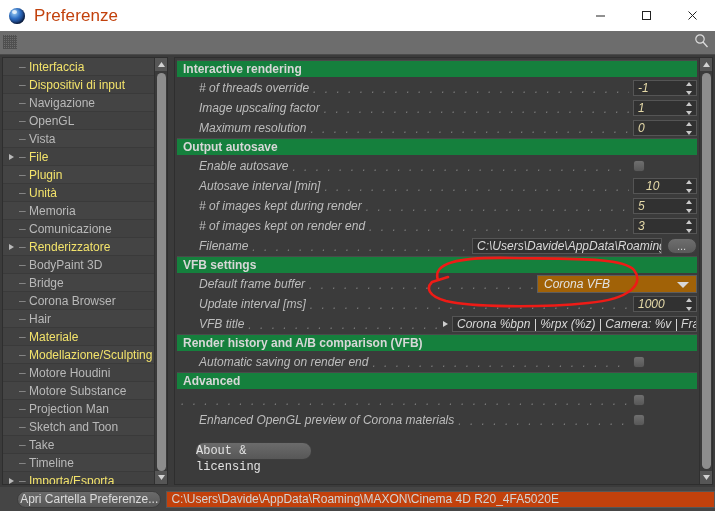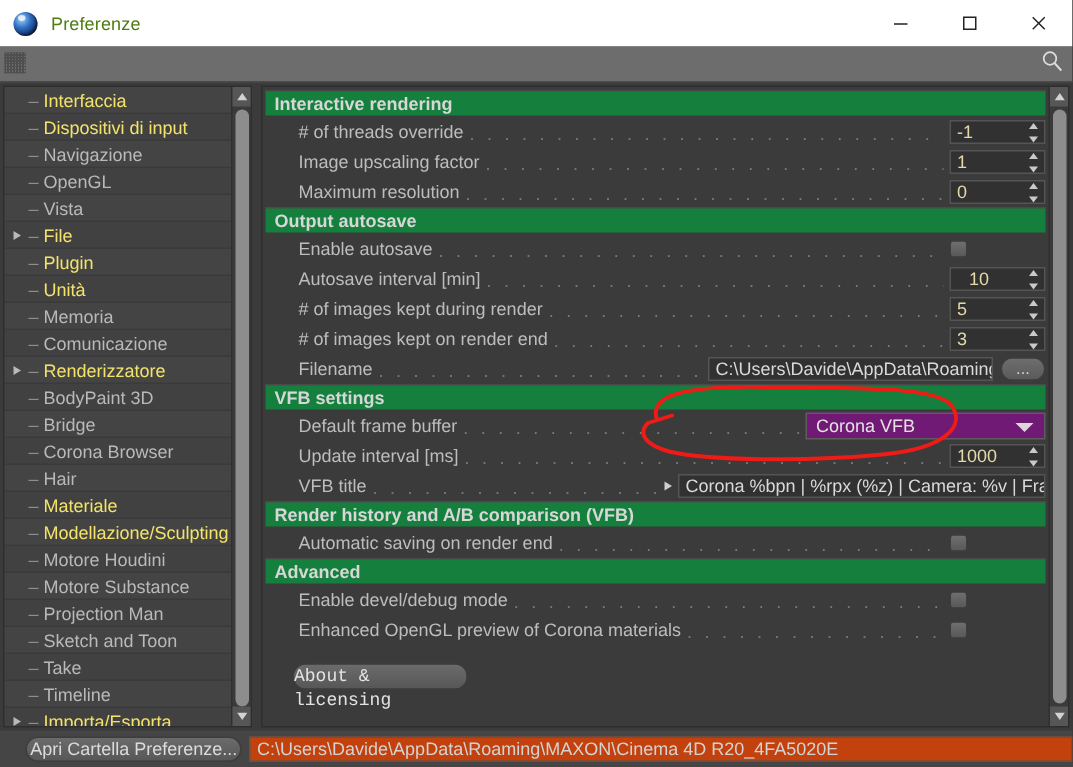--- a/index.html
+++ b/index.html
@@ -25,21 +25,21 @@
     width:16px; height:16px; margin-left:9px; margin-right:9px;
     border-radius:50%;
     background: radial-gradient(circle at 34% 30%, #9fd0f5 0%, #2f6fc4 38%, #14326b 72%, #0a1c3e 100%);
     box-shadow: inset -1px -1px 2px rgba(0,0,0,.5);
     position:relative;
   }
   .tb-icon:after{
     content:""; position:absolute; left:3px; top:2px; width:5px; height:4px;
     border-radius:50%; background:rgba(255,255,255,.75);
   }
-  .tb-title { font-size:12px; color:#4d7c0f; letter-spacing:.1px; }
+  .tb-title { font-size:17px; color:#c2410c; letter-spacing:.1px; }
   .tb-btns { margin-left:auto; display:flex; height:31px; }
   .tb-btn {
     width:46px; height:31px; display:flex; align-items:center; justify-content:center;
     color:#222;
   }
   .tb-btn svg { display:block; }
 
   
   .toolbar {
     position:absolute; left:0; top:31px; width:715px; height:24px;
@@ -118,21 +118,21 @@
   .section-head {
     height:17px; line-height:17px;
     background:#15803d;
     color:#d7d7d7; font-size:12px; font-weight:bold;
     padding-left:6px; margin-bottom:1px;
     border-top:1px solid #4a4a4a;
   }
 
   .row {
     position:relative; height:20px; display:flex; align-items:center;
-    font-size:12px; color:#bdbdbd;
+    font-size:12px; color:#bdbdbd;font-style:italic;
   }
   .row .lbl {
     padding-left:22px; white-space:nowrap; color:#bdbdbd;
   }
   .row .dots {
     flex:1 1 auto; margin:0 4px; overflow:hidden; height:14px;
     color:#7b7b7b; font-size:12px; letter-spacing:2.5px;
     white-space:nowrap; line-height:16px;
   }
   .row .ctl { flex:0 0 auto; display:flex; align-items:center; }
@@ -170,21 +170,21 @@
 
   .btn-dots {
     width:30px; height:16px; margin-left:5px;
     background:linear-gradient(#6e6e6e,#5a5a5a);
     border:1px solid #3d3d3d; border-radius:8px;
     color:#d5d5d5; font-size:11px; line-height:14px; text-align:center;
   }
 
   .dropdown {
     position:relative; width:160px; height:18px;
-    background:#701a75; border:1px solid #5d5d5d;
+    background:#a16207; border:1px solid #5d5d5d;
     color:#e2e2e2; font-size:12px; line-height:16px;
     padding-left:6px;
   }
   .dropdown .arw {
     position:absolute; right:7px; top:6px; width:0;height:0;
     border-left:6px solid transparent;border-right:6px solid transparent;
     border-top:6px solid #d8d8d8;
   }
 
   .subarrow {
@@ -405,21 +405,20 @@
           <div class="section-head">Render history and A/B comparison (VFB)</div>
           <div class="row">
             <span class="lbl">Automatic saving on render end</span>
             <span class="dots">. . . . . . . . . . . . . . . . . . . . . . . . . . . . . . . . . . . . . . . . . . . . . . . . . . . . . . . . . . . . . . . . . . . . . . </span>
             <span class="ctl" style="width: 64px;">
               <span class="chk"></span>
             </span>
           </div>
           <div class="section-head">Advanced</div>
           <div class="row">
-            <span class="lbl">Enable devel/debug mode</span>
             <span class="dots">. . . . . . . . . . . . . . . . . . . . . . . . . . . . . . . . . . . . . . . . . . . . . . . . . . . . . . . . . . . . . . . . . . . . . . </span>
             <span class="ctl" style="width: 64px;">
               <span class="chk"></span>
             </span>
           </div>
           <div class="row">
             <span class="lbl">Enhanced OpenGL preview of Corona materials</span>
             <span class="dots">. . . . . . . . . . . . . . . . . . . . . . . . . . . . . . . . . . . . . . . . . . . . . . . . . . . . . . . . . . . . . . . . . . . . . . </span>
             <span class="ctl" style="width: 64px;">
               <span class="chk"></span>

